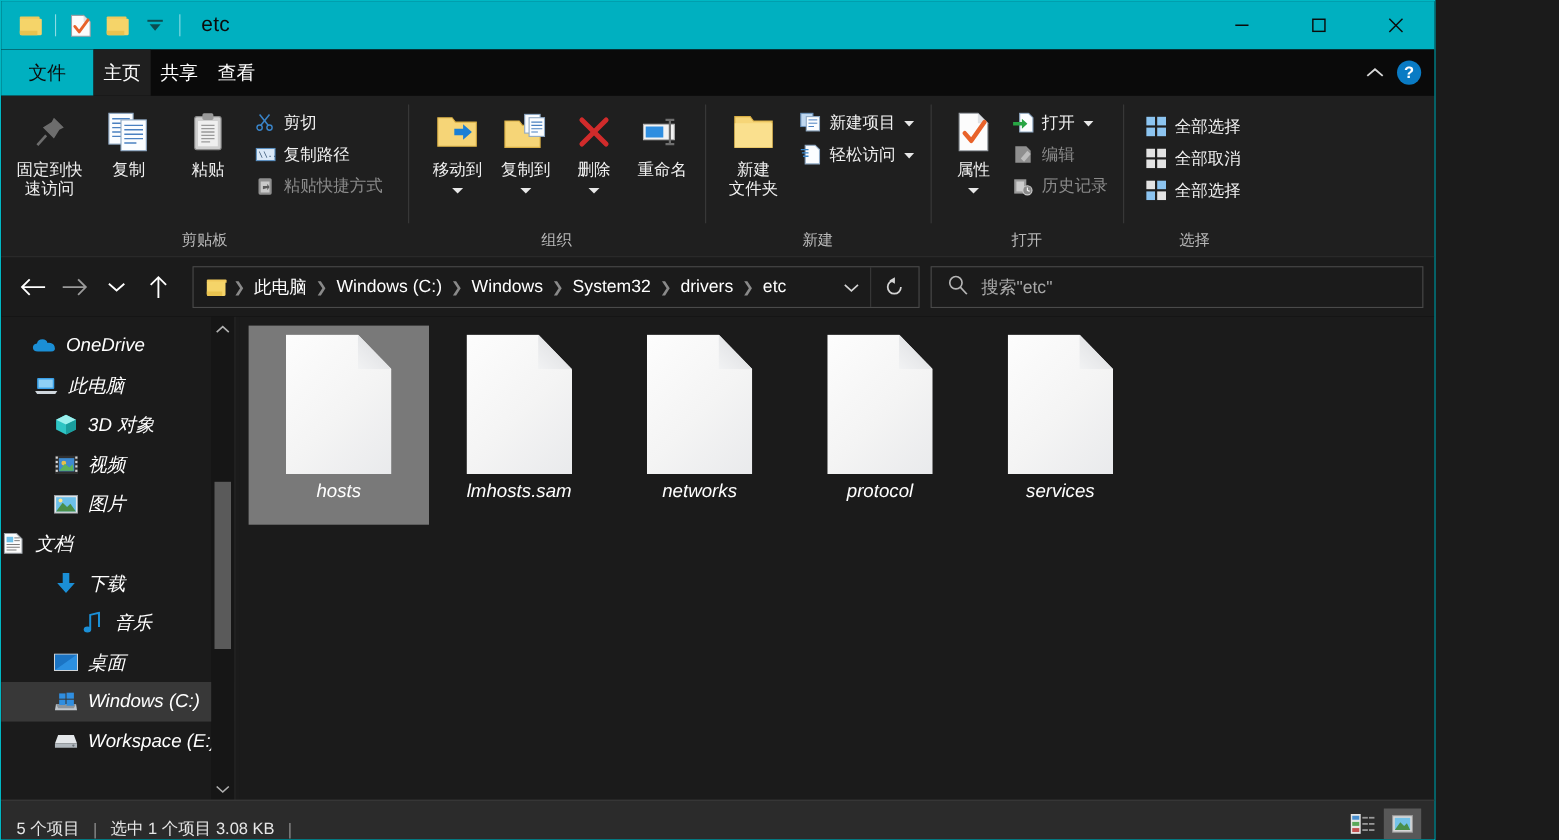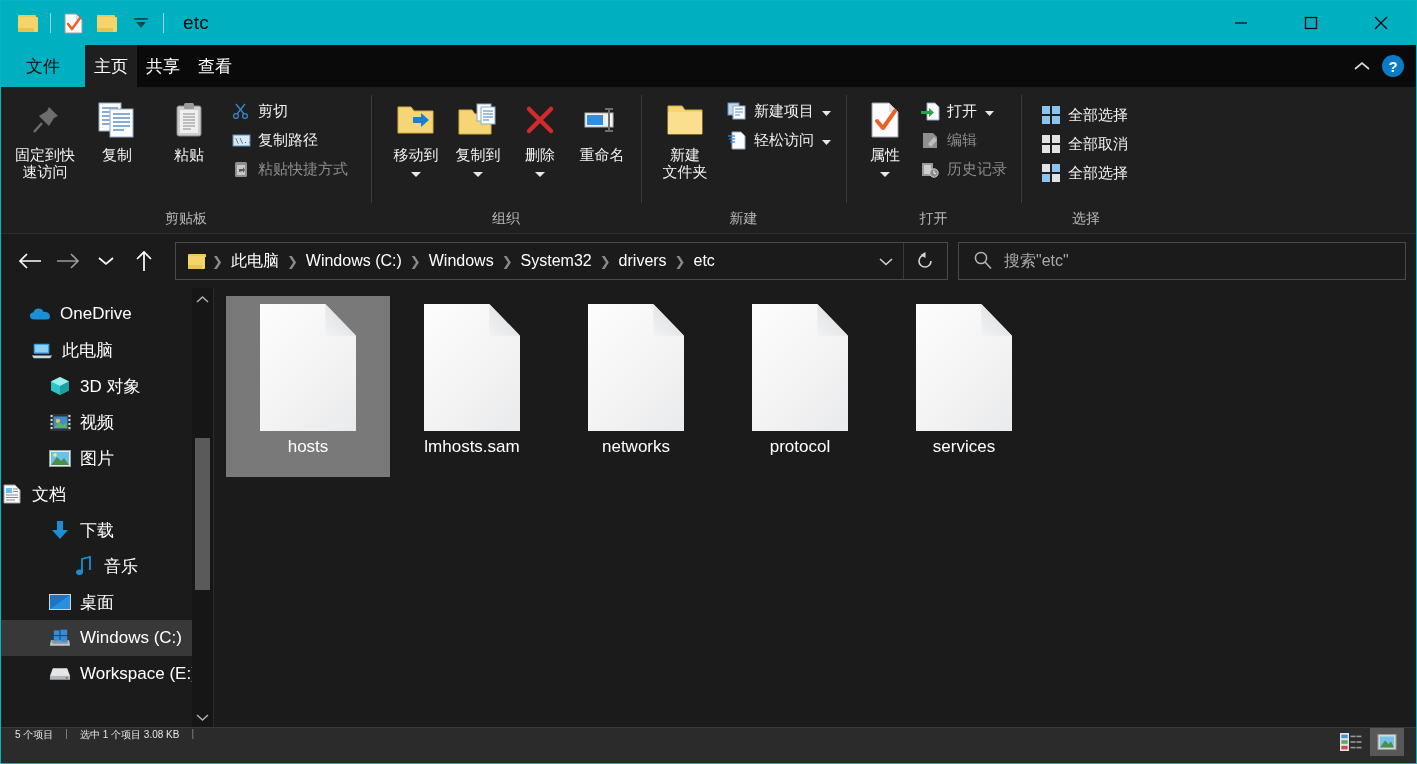--- a/index.html
+++ b/index.html
@@ -5,21 +5,21 @@
   * { box-sizing: border-box; margin: 0; padding: 0; }
   html, body {
     width: 1417px; height: 764px;
     overflow: hidden;
     background: #1b1b1b;
     font-family: "Liberation Sans", "DejaVu Sans", sans-serif;
     -webkit-font-smoothing: antialiased;
   }
   #app {
     position: relative;
-    width: 1417px; height: 764px;
+    width: 1305px; height: 764px;
     background: #000000;
     border: 1px solid #00b7c3;
     overflow: hidden;
   }
 
   
   .titlebar {
     position: relative;
     height: 44px;
     background: #00b0c0;
@@ -193,20 +193,21 @@
     padding-left: 14px; gap: 12px;
   }
   .search-ph { color: #a9a9a9; font-size: 16px; }
 
   
   .content {
     position: relative;
     height: 440px;
     display: flex;
     background: #1b1b1b;
+    font-style: italic;
   }
   .sidebar {
     width: 212px;
     background: #1b1b1b;
     padding-top: 8px;
     overflow: hidden;
     position: relative;
   }
   .navitem {
     display: flex; align-items: center;
@@ -263,23 +264,23 @@
     background: linear-gradient(225deg,#d3d5d8 0%,#e8e9eb 60%,#f2f3f4 100%);
     clip-path: polygon(0 0, 100% 100%, 0 100%);
   }
 
   
   .statusbar {
     position: absolute; left: 0; bottom: 0;
     width: 100%; height: 36px;
     background: #2b2b2b;
     border-top: 1px solid #3a3a3a;
-    display: flex; align-items: flex-start;
+    display: flex; align-items: flex-end;
     padding: 0 6px 0 14px;
-    color: #e6e6e6; font-size: 10px;
+    color: #e6e6e6; font-size: 15px;
   }
   .status-sep { color: #8a8a8a; margin: 0 12px; }
   .status-right { margin-left: auto; display: flex; align-items: center; gap: 2px; padding-right: 6px;}
   .viewbtn {
     width: 34px; height: 28px;
     display: flex; align-items: center; justify-content: center;
   }
   .viewbtn.active { background: #585858; }
 </style>
 </head>

